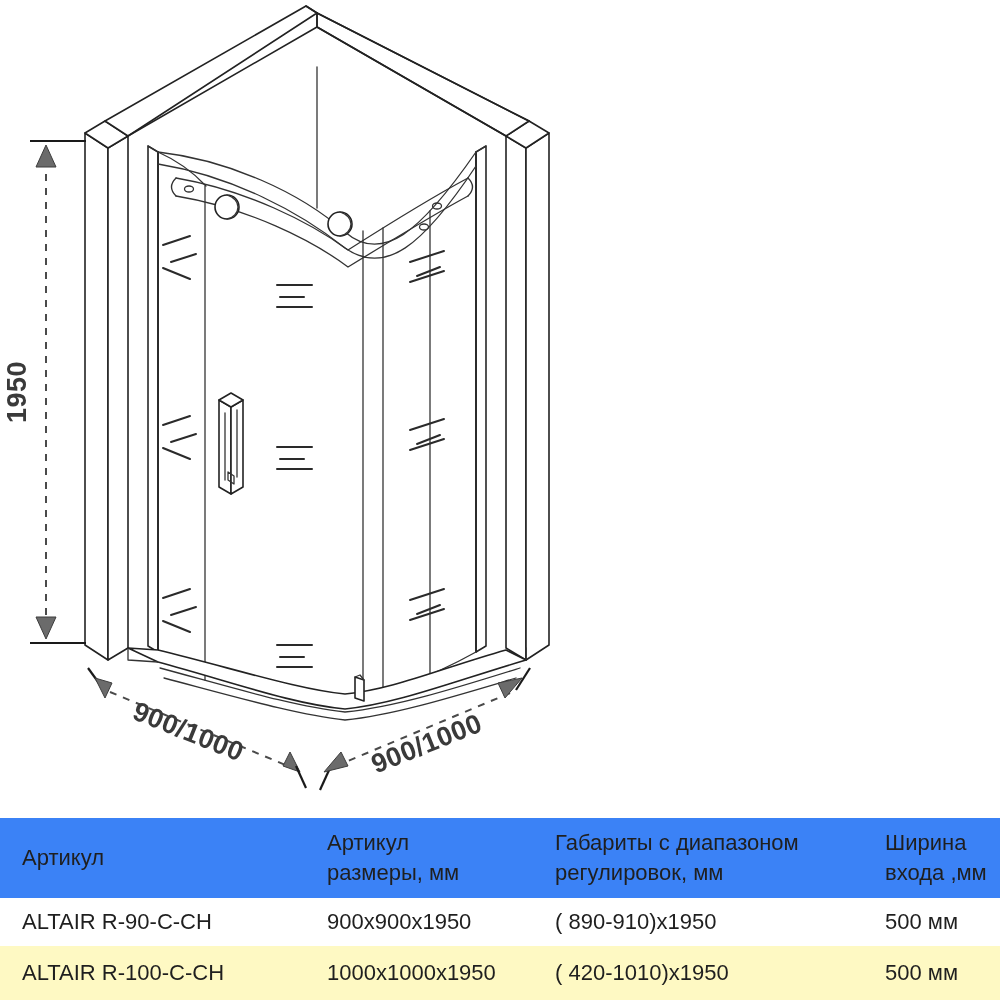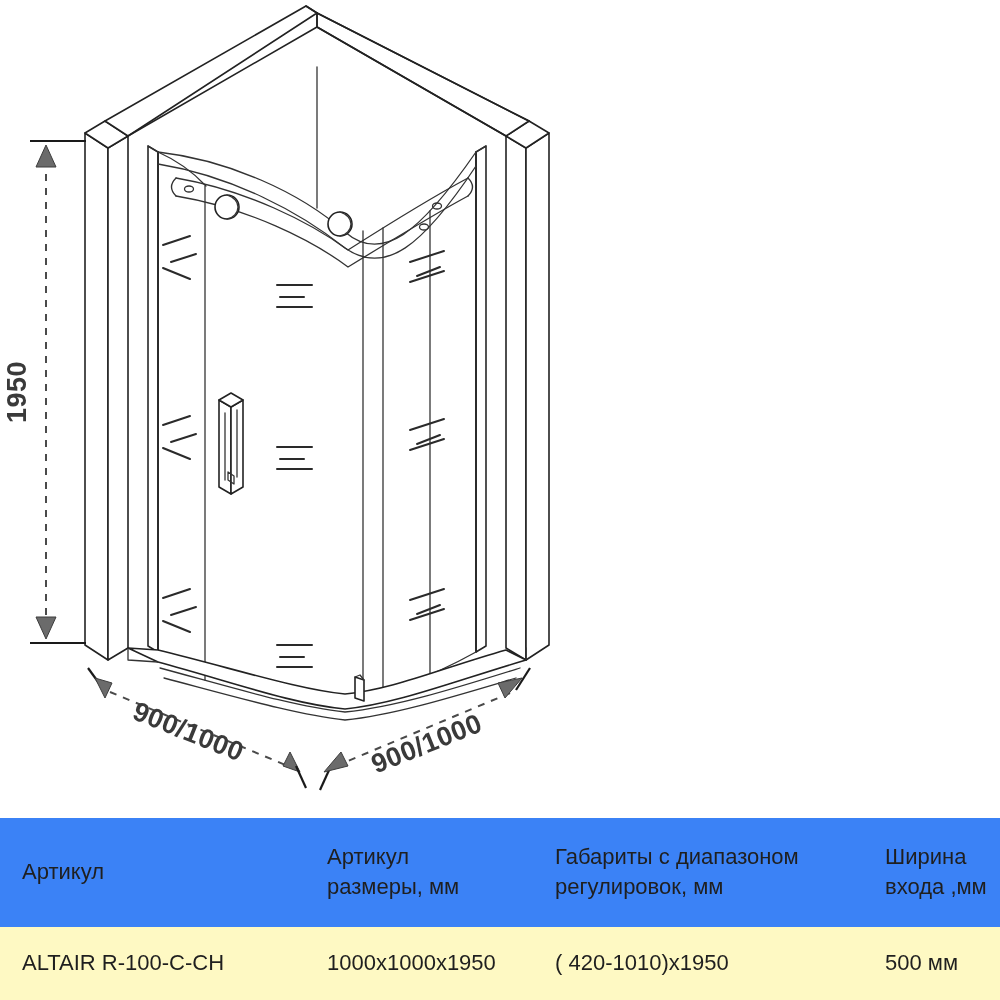--- a/index.html
+++ b/index.html
@@ -299,20 +299,34 @@
         </span>
       </th>
       <th class="c4">
         <span class="cell-inner">
           <span class="hdr-l2">Ширина</span>
           <span class="hdr-l2">входа ,мм</span>
         </span>
       </th>
     </tr>
 
+    <tr class="row-odd">
+      <td class="c1">
+        <span class="cell-inner">ALTAIR R-90-C-CH</span>
+      </td>
+      <td class="c2">
+        <span class="cell-inner">900x900x1950</span>
+      </td>
+      <td class="c3">
+        <span class="cell-inner">( 890-910)x1950</span>
+      </td>
+      <td class="c4">
+        <span class="cell-inner">500 мм</span>
+      </td>
+    </tr>
 
     <tr class="row-even">
       <td class="c1">
         <span class="cell-inner">ALTAIR R-100-C-CH</span>
       </td>
       <td class="c2">
         <span class="cell-inner">1000x1000x1950</span>
       </td>
       <td class="c3">
         <span class="cell-inner">( 420-1010)x1950</span>

